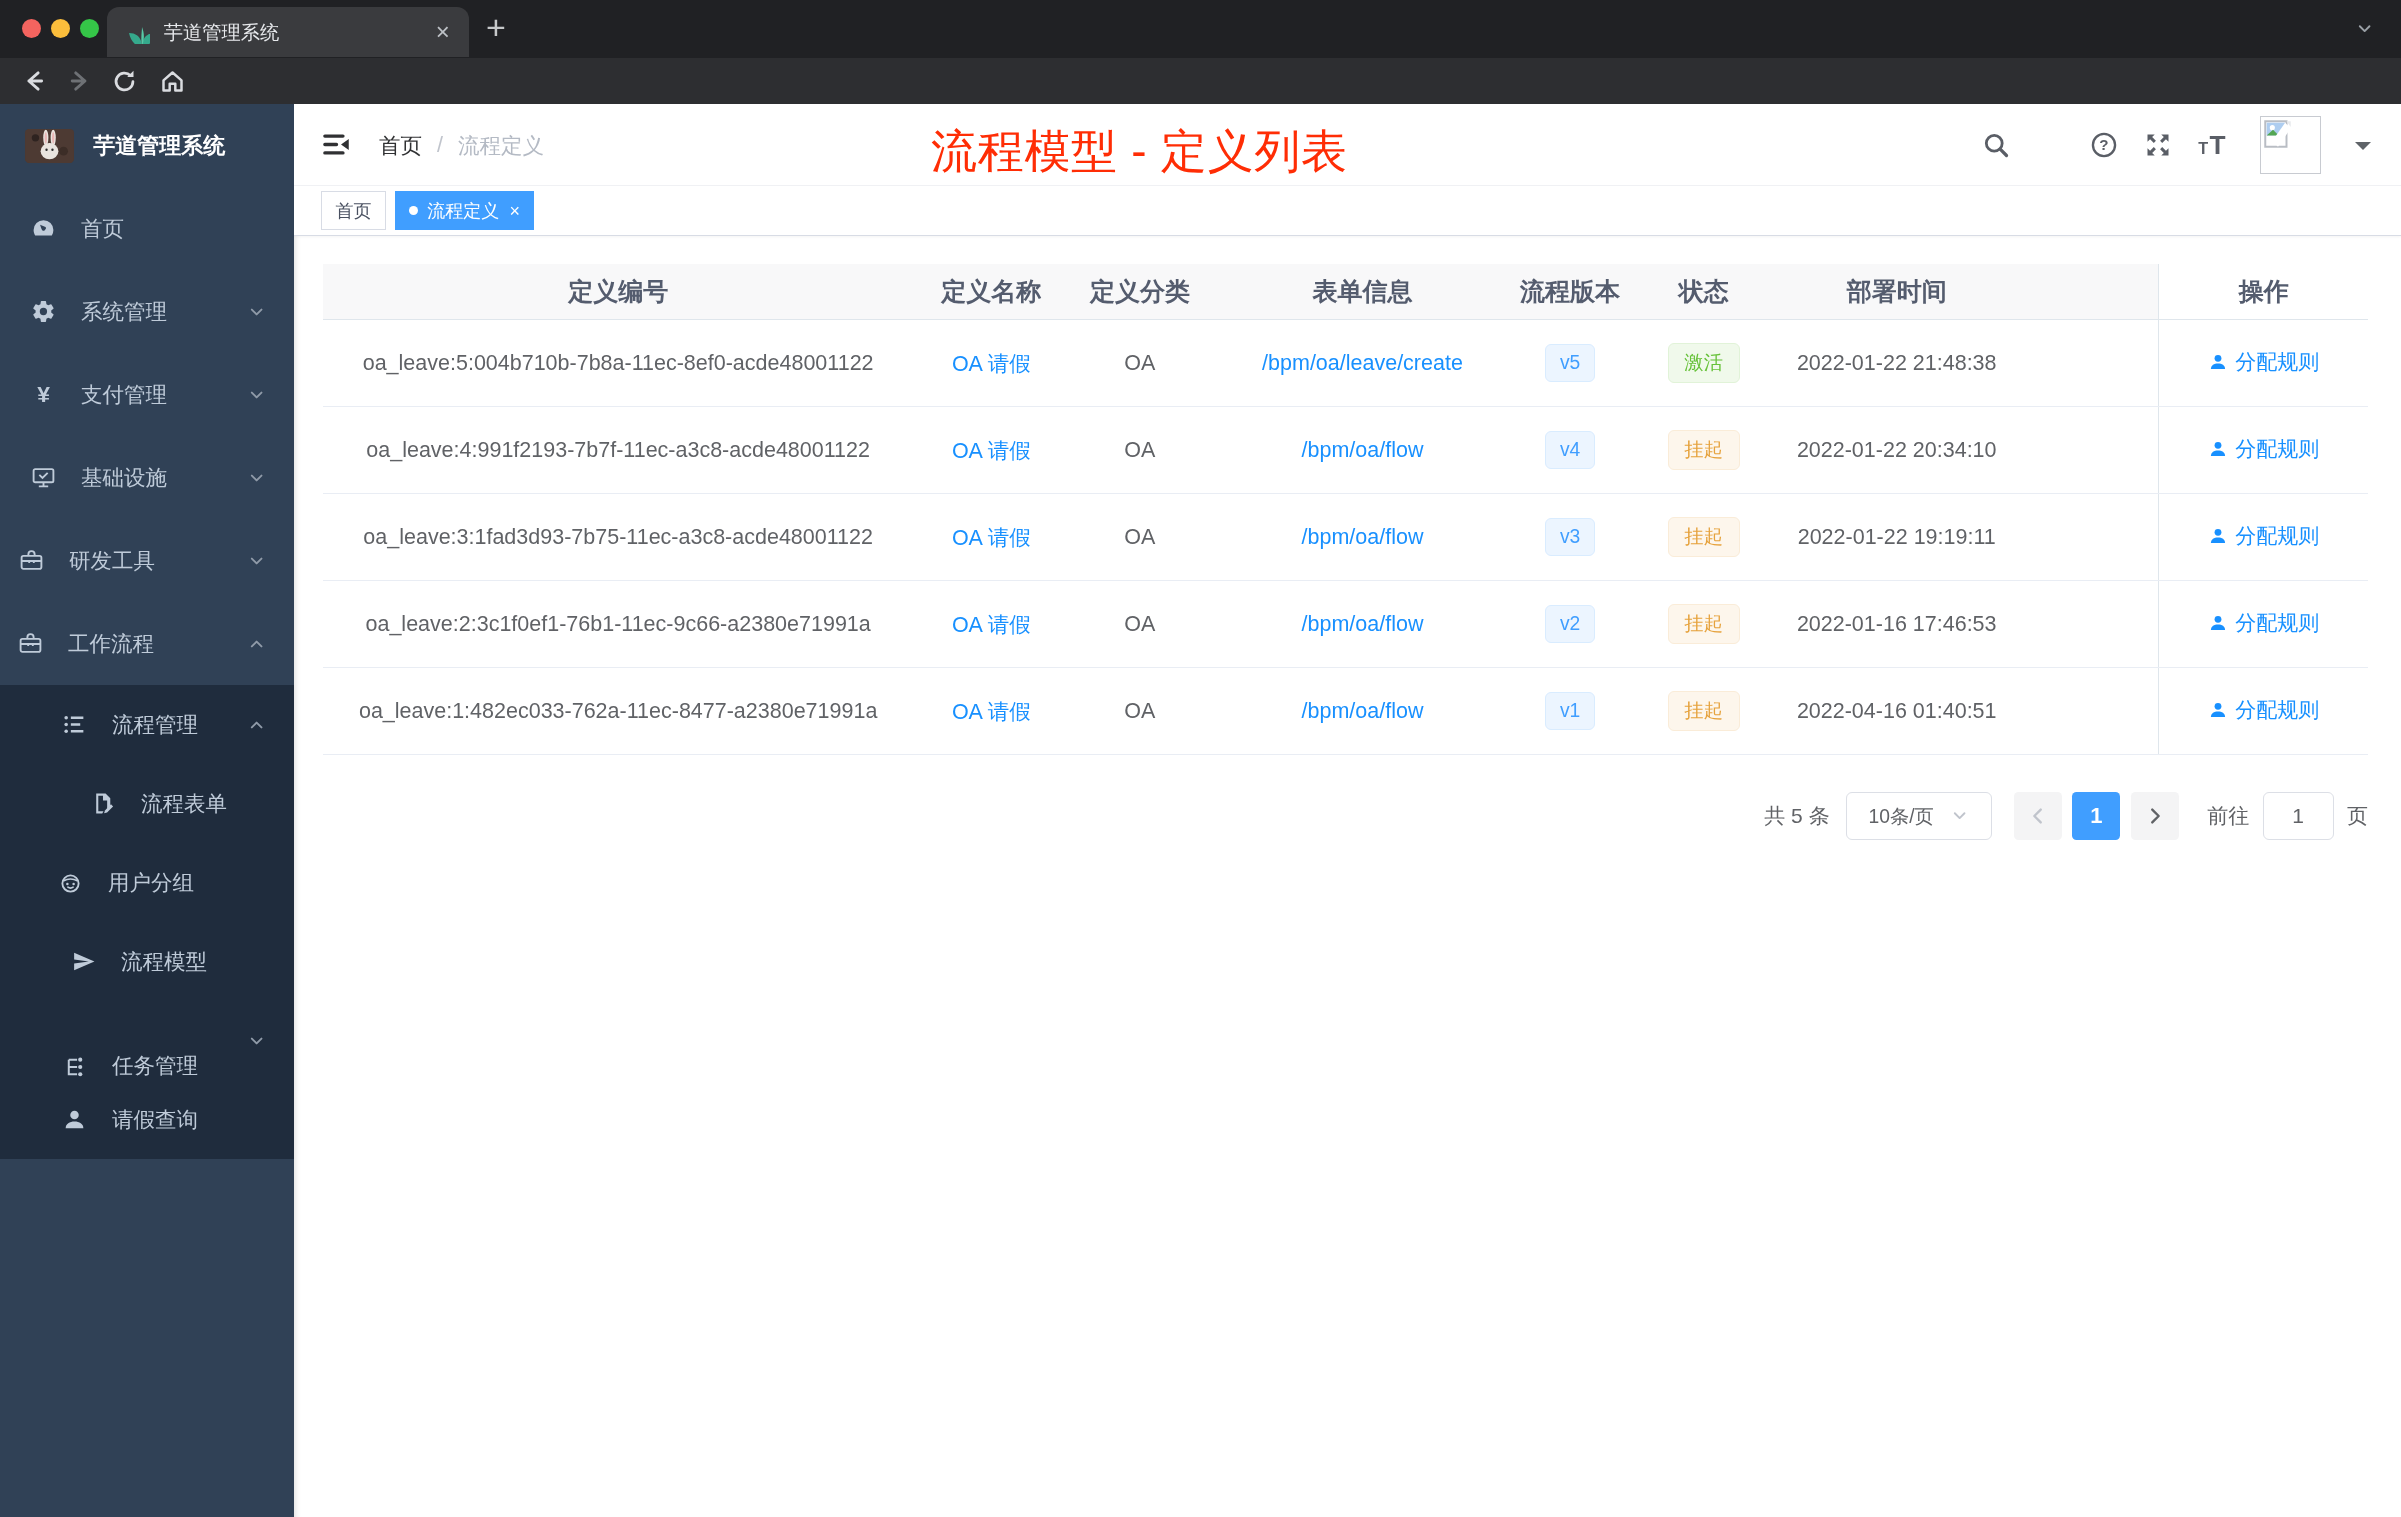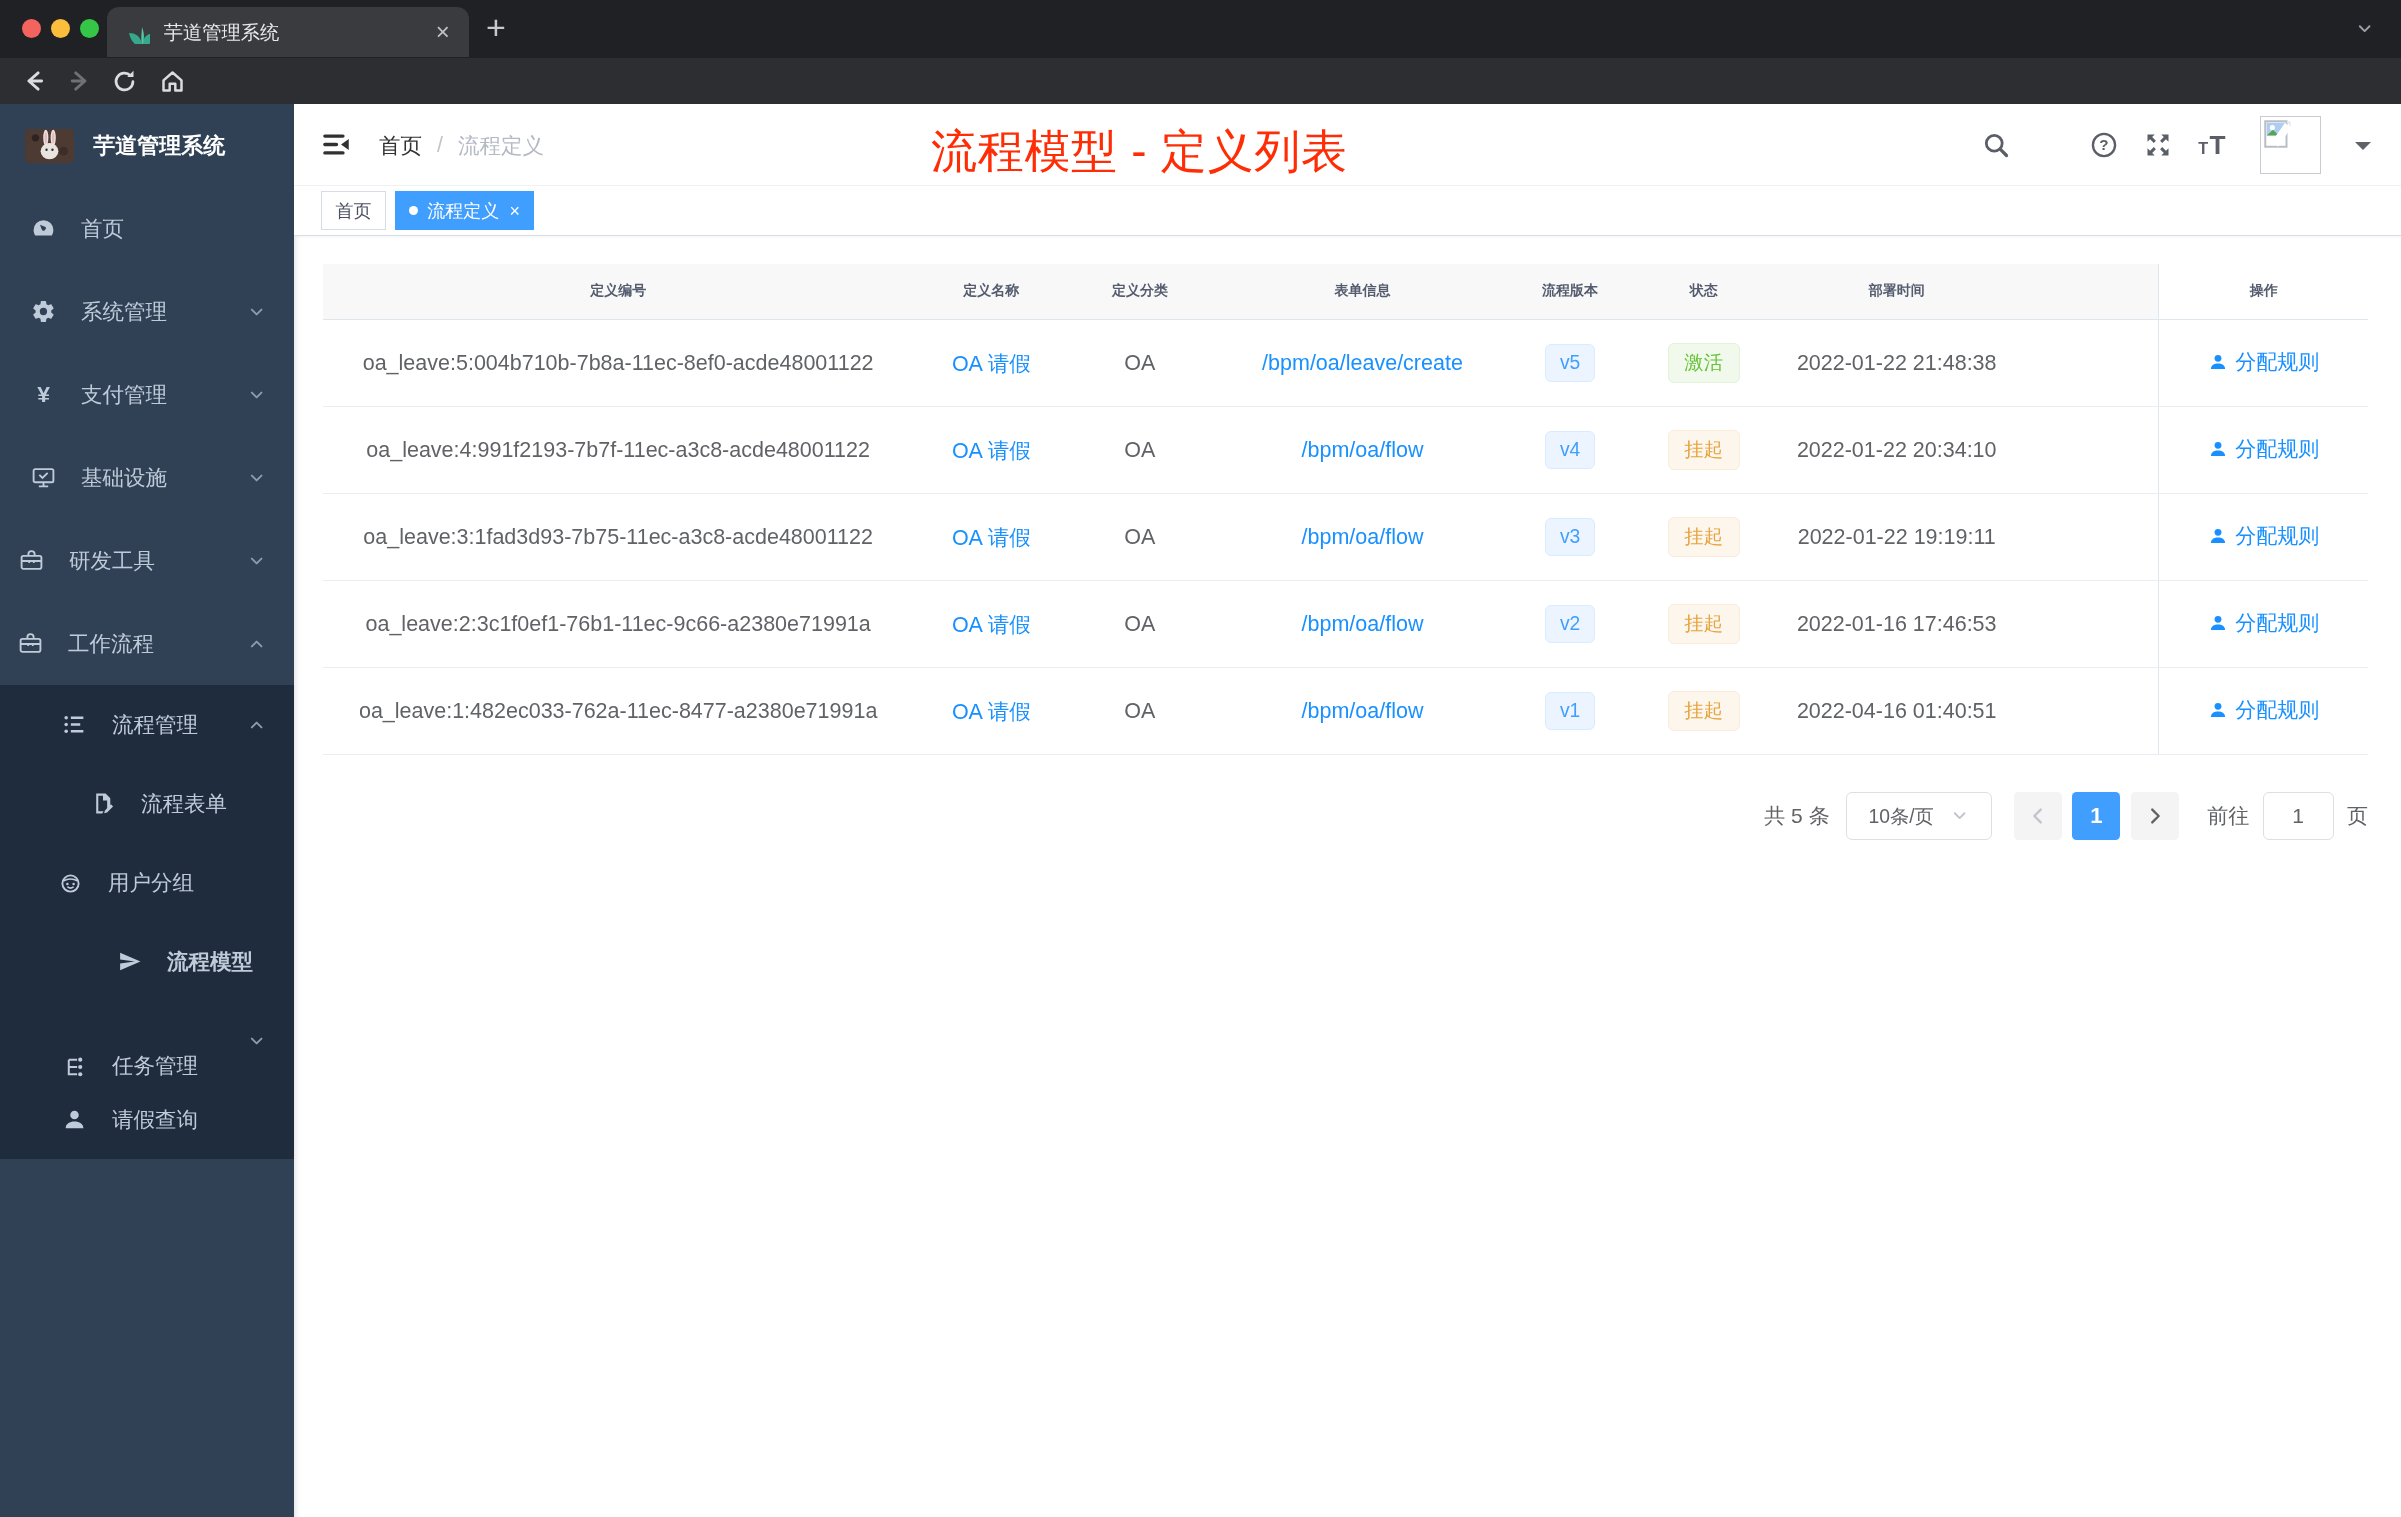--- a/index.html
+++ b/index.html
@@ -71,21 +71,21 @@
   .tagsbar { height:50px; background:#fff; border-bottom:0.7px solid #d8dce5; box-shadow:0 1.5px 2.2px rgba(0,0,0,.04);
              display:flex; align-items:center; padding-left:27px; gap:9px; }
   .tag { height:39px; border:0.7px solid #d8dce5; background:#fff; color:#495060; font-size:18px;
          display:inline-flex; align-items:center; padding:0 13.4px; cursor:pointer; white-space:nowrap; }
   .tag.active { background:#409eff; border-color:#409eff; color:#fff; }
   .tag .dot { width:9px; height:9px; border-radius:50%; background:#fff; margin-right:9px; }
   .tag .x { margin-left:10.4px; font-size:18px; line-height:1; }
 
   .content { padding:27.5px 33px 0 29px; position:relative; }
   table.grid { width:100%; border-collapse:collapse; table-layout:fixed; }
-  table.grid th { height:56px; background:#f8f8f9; font-size:14px; color:#545c6e; font-weight:700;
+  table.grid th { height:56px; background:#f8f8f9; font-size:25px; color:#545c6e; font-weight:700;
                   text-align:center; border-bottom:0.7px solid #dfe6ec; }
   table.grid th.op-col { background:#fff; border-left:0.7px solid #dfe6ec; }
   table.grid td { height:87px; background:#fff; text-align:center; font-size:21.5px; color:#606266;
                   border-bottom:0.7px solid #e9edf4; }
   table.grid td.op-col { border-left:0.7px solid #dfe6ec; }
   .lnk { color:#1890ff; cursor:pointer; }
   .vtag { display:inline-block; padding:8.2px 14px; font-size:19.3px; color:#409eff; background:#ecf5ff;
           border:0.7px solid #d9ecff; border-radius:6px; line-height:1; }
   .stag { display:inline-block; padding:9px 15.6px; font-size:19.3px; border-radius:6px; line-height:1; }
   .stag.success { color:#67c23a; background:#f0f9eb; border:0.7px solid #e1f3d8; }
@@ -331,21 +331,21 @@
               <svg width="25" height="25" viewBox="0 0 24 24" xmlns="http://www.w3.org/2000/svg">
                 <circle cx="12" cy="13" r="7.8" fill="none" stroke="currentColor" stroke-width="1.8"></circle>
                 <path d="M5 10.5c4.5-2.4 9.5-2.4 14 0" fill="none" stroke="currentColor" stroke-width="1.6"></path>
                 <circle cx="9" cy="13.5" r="1.2" fill="currentColor"></circle>
                 <circle cx="15" cy="13.5" r="1.2" fill="currentColor"></circle>
                 <path d="M9.5 16.5c1.6 1.2 3.4 1.2 5 0" fill="none" stroke="currentColor" stroke-width="1.6" stroke-linecap="round"></path>
               </svg>
             </span>
             <span>用户分组</span>
           </div>
-          <div class="menu-item" style="height: 79px; padding-left: 113px; font-weight: bold;">
+          <div class="menu-item" style="height: 79px; padding-left: 67px;">
             <span class="mi-icon">
               <svg width="25" height="25" viewBox="0 0 24 24" xmlns="http://www.w3.org/2000/svg">
                 <path fill="currentColor" d="M3 20.5L22.5 12 3 3.5l.01 6.6L17 12 3.01 13.9z"></path>
               </svg>
             </span>
             <span>流程模型</span>
           </div>
           <div class="menu-item" style="height: 79px; padding-left: 58px; align-items: flex-end;">
             <span class="mi-icon">
               <svg width="25" height="25" viewBox="0 0 24 24" xmlns="http://www.w3.org/2000/svg">

